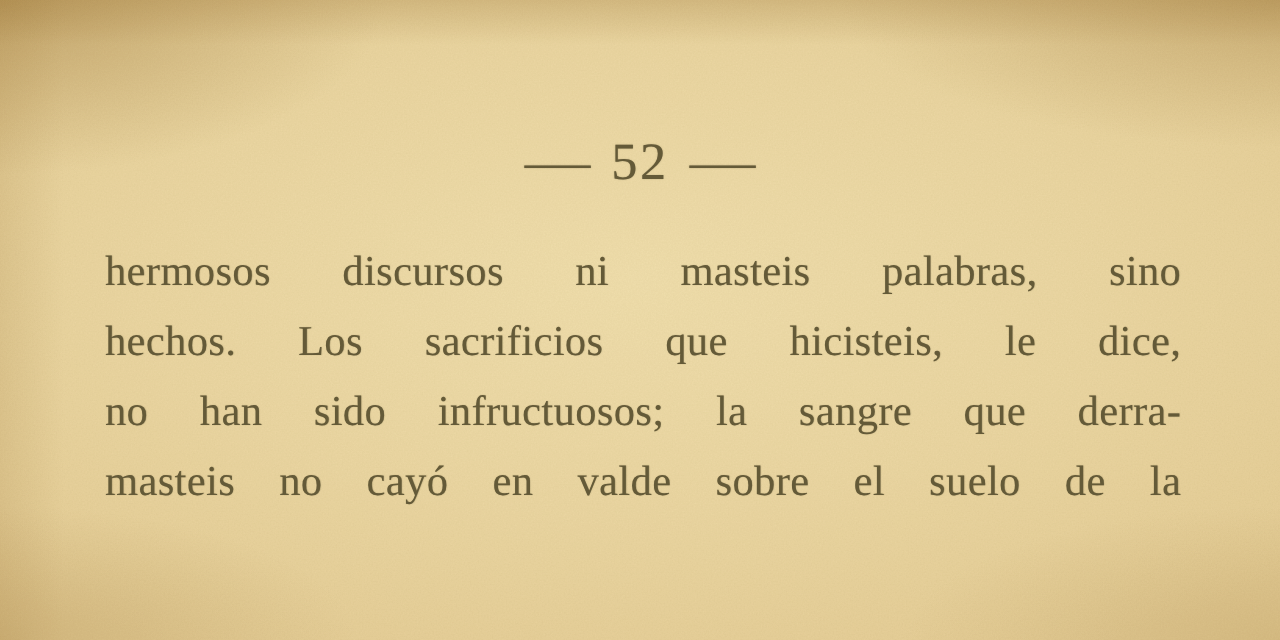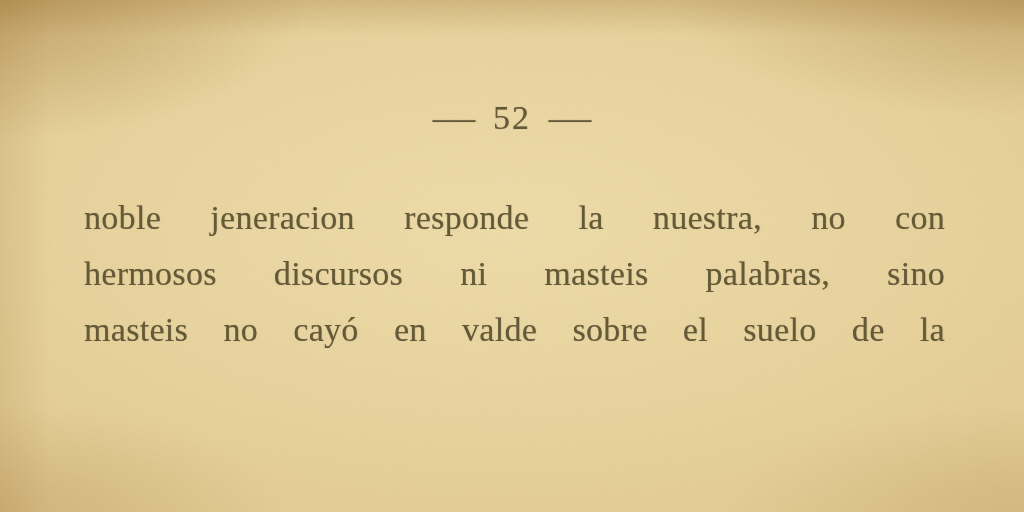--- a/index.html
+++ b/index.html
@@ -25,23 +25,23 @@
       linear-gradient(180deg, rgba(151,110,44,0.25) 0%, rgba(151,110,44,0) 7%),
       linear-gradient(90deg, rgba(151,110,44,0.14) 0%, rgba(151,110,44,0) 5%),
       radial-gradient(42% 38% at 0% 0%,   rgba(140,100,35,0.38), rgba(140,100,35,0) 72%),
       radial-gradient(48% 32% at 100% 0%, rgba(140,100,35,0.30), rgba(140,100,35,0) 72%),
       radial-gradient(40% 30% at 0% 100%, rgba(140,100,35,0.20), rgba(140,100,35,0) 70%),
       radial-gradient(42% 30% at 100% 100%,rgba(140,100,35,0.16), rgba(140,100,35,0) 70%),
       radial-gradient(92% 85% at 49% 44%, var(--paper_light) 0%, rgba(240,223,173,0.55) 42%, rgba(240,223,173,0) 78%);
   }
   .grain{position:absolute;inset:0;pointer-events:none;mix-blend-mode:multiply;opacity:.14;}
   .page-header{
-    position:absolute;top:96px;left:0;width:100%;
+    position:absolute;top:108px;left:0;width:100%;
     text-align:center;color:var(--ink);
-    font-size:34px;line-height:44px;
+    font-size:42px;line-height:44px;
     text-shadow:0 0 1px rgba(100,90,56,0.55);
     font-family:Liberation Serif, serif;
   }
   .page-header .dash{display:inline-block;transform:scaleX(1.25);}
   .page-header .num{display:inline-block;margin:0 22px;letter-spacing:2px;}
   .body-text{
     position:absolute;top:190px;left:84px;width:861px;
     color:var(--ink);
     font-size:34px;letter-spacing:0.3px;
     text-shadow:0.3px 0.3px 0.8px rgba(100,90,56,0.5);
@@ -65,18 +65,19 @@
       <feColorMatrix type="matrix" values="0 0 0 0 0.55  0 0 0 0 0.47  0 0 0 0 0.30  0 0 0 1 0"></feColorMatrix>
     </filter>
     <rect x="0" y="0" width="1024" height="512" fill-opacity="0" filter="url(#noise)"></rect>
   </svg>
 
   <div class="page-header">
     <span class="dash">—</span><span class="num">52</span><span class="dash">—</span>
   </div>
 
   <div class="body-text">
-    <div class="line">noble jeneracion responde la nuestra, no con</div>
     <div class="line">hermosos discursos ni masteis palabras, sino</div>
+    <div class="line">hechos. Los sacrificios que hicisteis, le dice,</div>
+    <div class="line">no han sido infructuosos; la sangre que derra-</div>
     <div class="line">masteis no cayó en valde sobre el suelo de la</div>
   </div>
 
 </div>
 
 </body></html>

